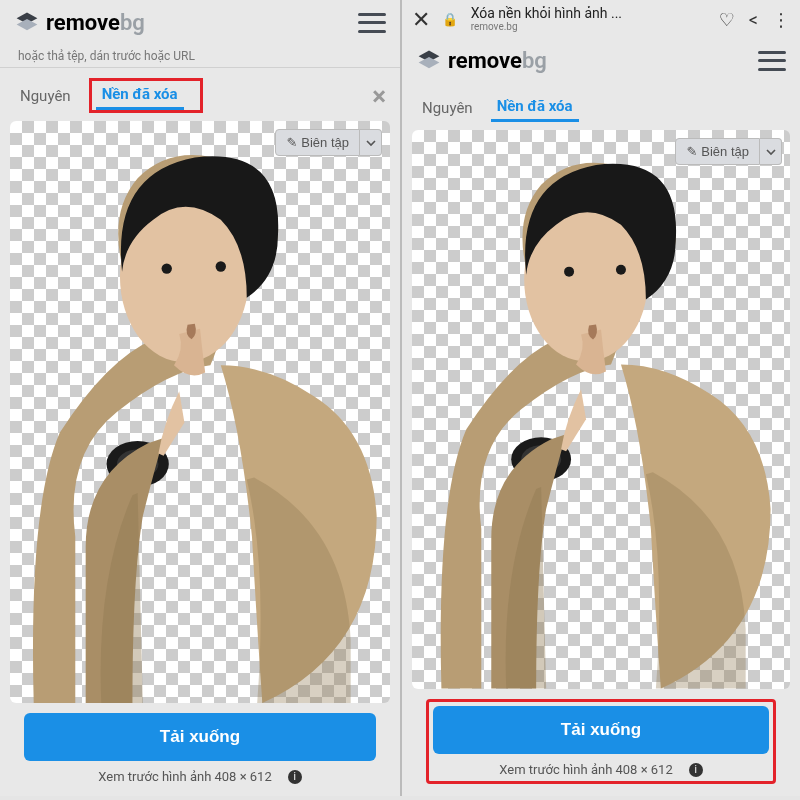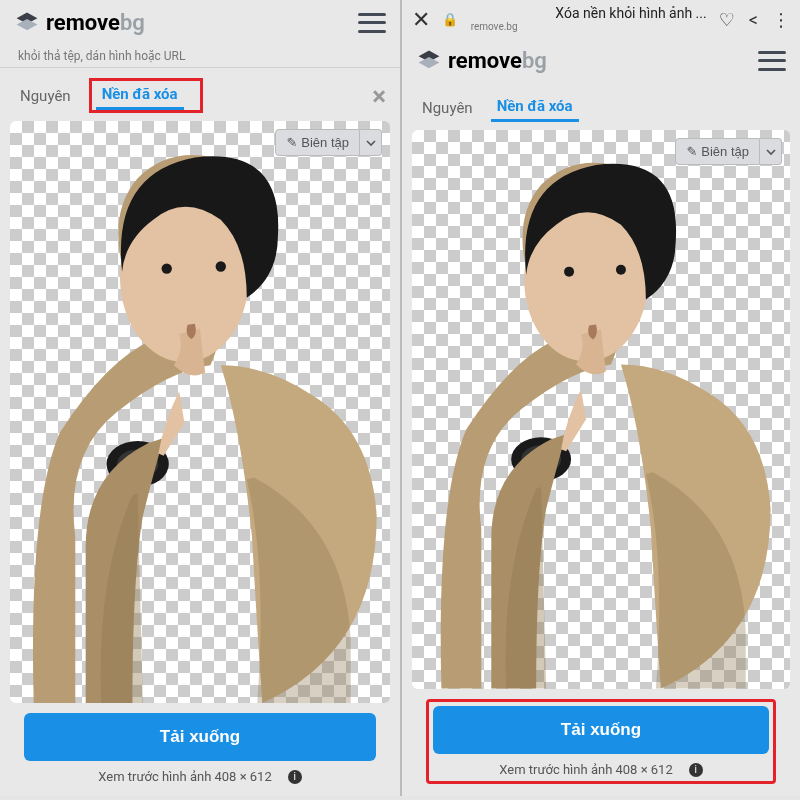--- a/index.html
+++ b/index.html
@@ -55,21 +55,21 @@
   .download-btn { background: #1a8fe6; color: #fff; font-weight: 700; font-size: 17px; border: none; border-radius: 6px; padding: 14px 0; width: 100%; cursor: pointer; }
   .preview-text { font-size: 13px; color: #555; margin-top: 8px; display: flex; align-items: center; justify-content: center; gap: 16px;}
   .info-dot { display:inline-block; width: 14px; height: 14px; border-radius: 50%; background:#333; color:#fff; font-size: 10px; line-height: 14px; text-align:center; }
   .bottom-highlight { border: 3px solid #e3222a; border-radius: 4px; padding: 4px; }
 
   
   .browser-bar { display: flex; align-items: center; padding: 6px 10px; gap: 12px; background: #e8e8e8;}
   .browser-bar .x { font-size: 22px; color: #333; cursor: pointer; font-weight: 400;}
   .browser-bar .lock { font-size: 13px; color: #333; }
   .browser-title-wrap { flex: 1; overflow: hidden; line-height: 1.1; }
-  .browser-title { font-size: 14px; color: #222; white-space: nowrap; overflow: hidden; text-overflow: ellipsis; text-align: right; }
+  .browser-title { font-size: 14px; color: #222; white-space: nowrap; overflow: hidden; text-overflow: ellipsis; }
   .browser-url { font-size: 10px; color: #777; }
   .browser-icons { display: flex; gap: 14px; align-items: center; }
   .browser-icons span { font-size: 18px; color: #333; cursor: pointer; }
   .triple-dot { font-size: 22px; line-height: 0.5;}
 </style>
 </head>
 <body>
 
 <div class="panel">
   <div class="app-header">
@@ -82,21 +82,21 @@
       </span>
       <span class="logo-text"><span>remove</span><span class="bg">bg</span></span>
     </div>
     <div class="hamburger">
         <span></span>
         <span></span>
         <span></span>
       </div>
   </div>
 
-  <div class="banner">khỏi thả tệp, dán hình hoặc URL</div>
+  <div class="banner">hoặc thả tệp, dán trước hoặc URL</div>
 
   <div class="tabs-row">
     <div class="tab">Nguyên</div>
     <div class="tab-highlight">
       <div class="tab active">Nền đã xóa</div>
     </div>
     <div class="close-x">×</div>
   </div>
 
   <div class="image-area">

